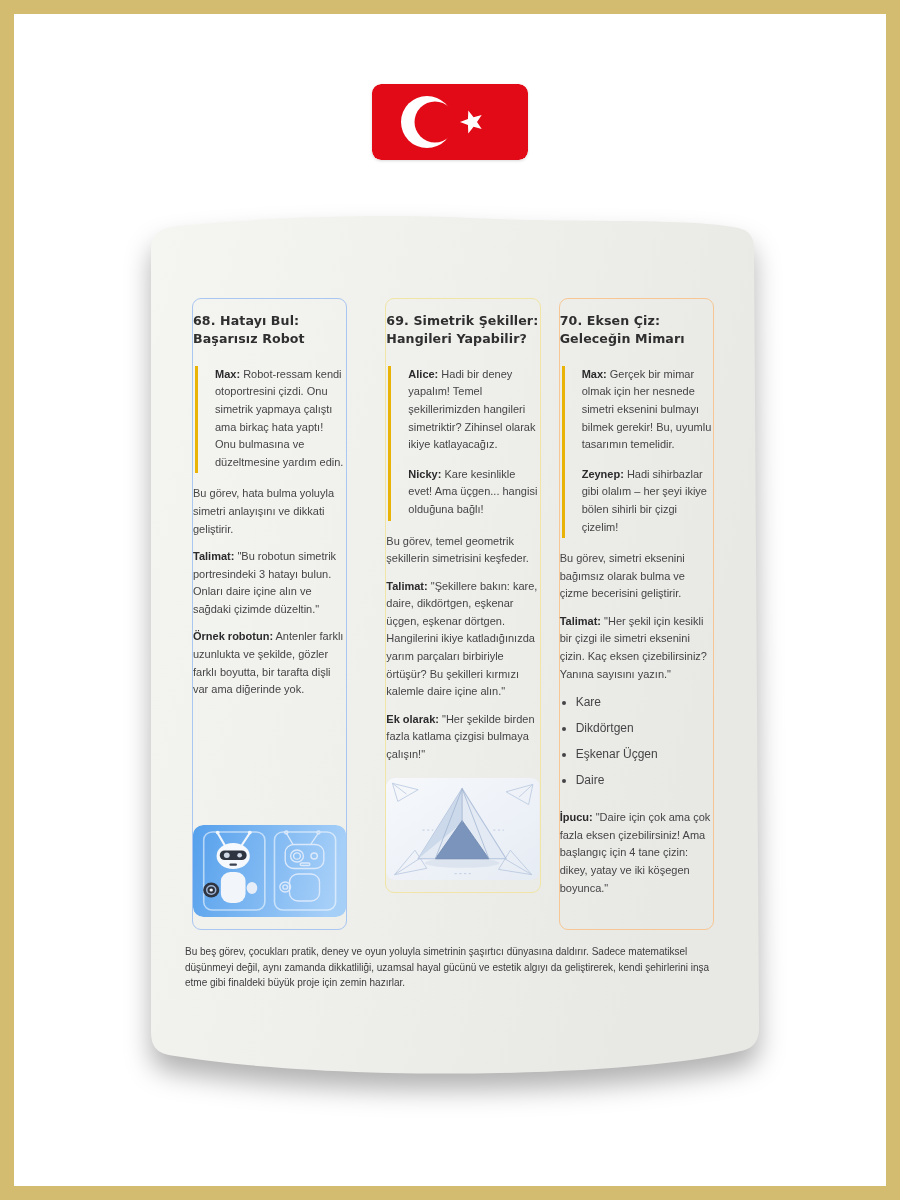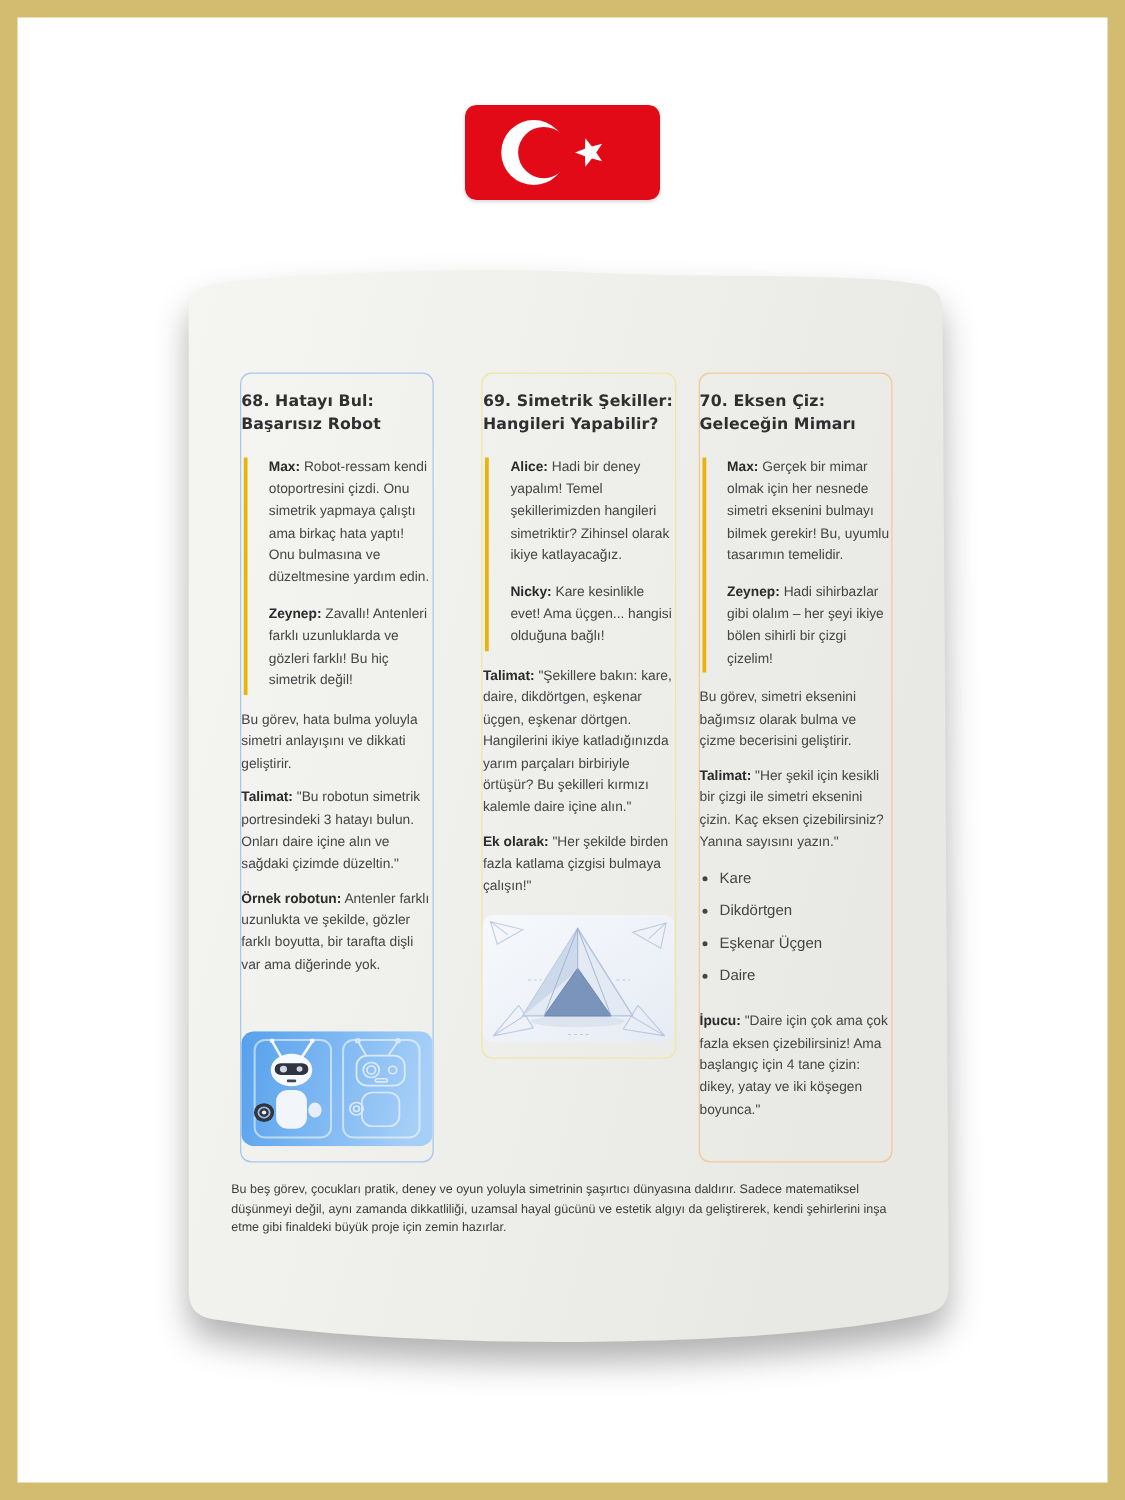--- a/index.html
+++ b/index.html
@@ -108,22 +108,20 @@
   </svg>
 
   <div class="paper-content">
     <div class="cards">
 
       <section class="card card-1">
         <h3>68. Hatayı Bul: Başarısız Robot</h3>
         <div class="quote">
           <p><strong>Max:</strong>
             <span>Robot-ressam kendi otoportresini çizdi. Onu simetrik yapmaya çalıştı ama birkaç hata yaptı! Onu bulmasına ve düzeltmesine yardım edin.</span></p>
-          <p><strong>Zeynep:</strong>
-            <span>Zavallı! Antenleri farklı uzunluklarda ve gözleri farklı! Bu hiç simetrik değil!</span></p>
         </div>
         <p>Bu görev, hata bulma yoluyla simetri anlayışını ve dikkati geliştirir.</p>
         <p><strong>Talimat:</strong>
           <span>"Bu robotun simetrik portresindeki 3 hatayı bulun. Onları daire içine alın ve sağdaki çizimde düzeltin."</span></p>
         <p><strong>Örnek robotun:</strong>
           <span>Antenler farklı uzunlukta ve şekilde, gözler farklı boyutta, bir tarafta dişli var ama diğerinde yok.</span></p>
 
         <svg class="illustration illus-robot" viewBox="0 0 143 92" preserveAspectRatio="none">
           <defs>
             <linearGradient id="robBg" x1="0" y1="0" x2="1" y2="0.15">
@@ -170,20 +168,21 @@
       </section>
 
       <section class="card card-2">
         <h3>69. Simetrik Şekiller: Hangileri Yapabilir?</h3>
         <div class="quote">
           <p><strong>Alice:</strong>
             <span>Hadi bir deney yapalım! Temel şekillerimizden hangileri simetriktir? Zihinsel olarak ikiye katlayacağız.</span></p>
           <p><strong>Nicky:</strong>
             <span>Kare kesinlikle evet! Ama üçgen... hangisi olduğuna bağlı!</span></p>
         </div>
+        <p>Bu görev, temel geometrik şekillerin simetrisini keşfeder.</p>
         <p><strong>Talimat:</strong>
           <span>"Şekillere bakın: kare, daire, dikdörtgen, eşkenar üçgen, eşkenar dörtgen. Hangilerini ikiye katladığınızda yarım parçaları birbiriyle örtüşür? Bu şekilleri kırmızı kalemle daire içine alın."</span></p>
         <p><strong>Ek olarak:</strong>
           <span>"Her şekilde birden fazla katlama çizgisi bulmaya çalışın!"</span></p>
 
         <svg class="illustration illus-triangle" viewBox="0 0 143 96" preserveAspectRatio="none">
           <defs>
             <linearGradient id="triBg" x1="0" y1="0" x2="1" y2="1">
               <stop offset="0" stop-color="#f6f8fb"></stop>
               <stop offset="0.55" stop-color="#eef2f8"></stop>

